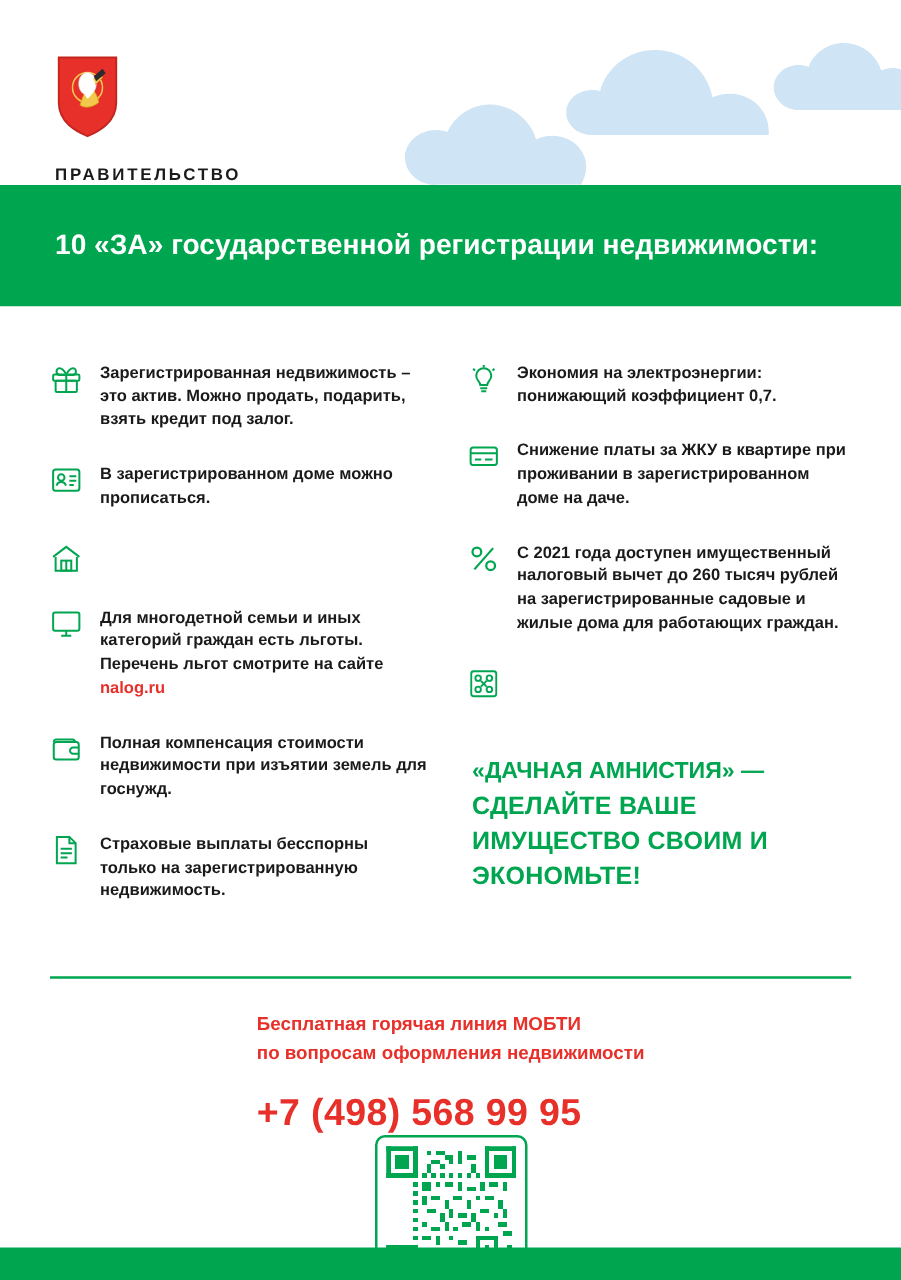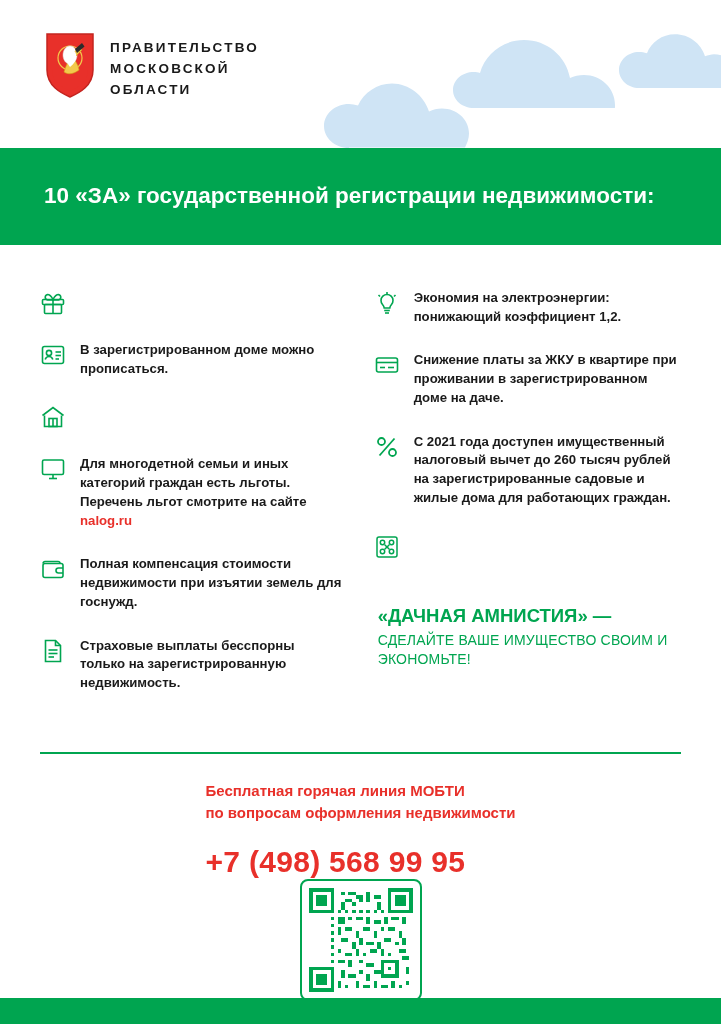--- a/index.html
+++ b/index.html
@@ -25,24 +25,25 @@
   .clouds {
     position: absolute;
     right: 0;
     top: 0;
     width: 430px;
     height: 148px;
   }
   .logo-block {
     position: absolute;
     left: 44px;
-    top: 32px;
+    top: 44px;
     display: flex;
     align-items: flex-start;
     gap: 14px;
+    flex-direction: column;
   }
   .coat {
     width: 52px;
     height: 66px;
     position: relative;
   }
   .gov-title {
     font-size: 13.5px;
     font-weight: bold;
     letter-spacing: 2.2px;
@@ -112,22 +113,22 @@
   }
   .amnesty .l1 {
     color: #00a550;
     font-size: 18.5px;
     font-weight: bold;
     line-height: 1.35;
     margin-bottom: 2px;
   }
   .amnesty .l2 {
     color: #00a550;
-    font-size: 14px;
-    font-weight: normal;
+    font-size: 20px;
+    font-weight: bold;
     line-height: 1.4;
     letter-spacing: 0.2px;
   }
 
   
   .divider {
     margin: 34px 40px 0 40px;
     border-top: 2px solid #00a550;
   }
   .footer {
@@ -217,20 +218,21 @@
     <div class="item">
       <span class="ico">
         <svg viewBox="0 0 26 26" width="26" height="26" fill="none" stroke="#00a550" stroke-width="1.6">
           <rect x="2.5" y="9.5" width="21" height="5" rx="1"></rect>
           <rect x="4.5" y="14.5" width="17" height="9" rx="1"></rect>
           <line x1="13" y1="9.5" x2="13" y2="23.5"></line>
           <path d="M13 9.5c-1.5-3-3-5-5.5-5a2.8 2.8 0 000 5.5h5.5z"></path>
           <path d="M13 9.5c1.5-3 3-5 5.5-5a2.8 2.8 0 010 5.5H13z"></path>
         </svg>
       </span>
+      <span class="txt">Зарегистрированная недвижимость – это актив. Можно продать, подарить, взять кредит под залог.</span>
     </div>
 
     <div class="item">
       <span class="ico">
         <svg viewBox="0 0 26 26" width="26" height="26" fill="none" stroke="#00a550" stroke-width="1.6">
           <rect x="2.5" y="4.5" width="21" height="17" rx="2"></rect>
           <circle cx="9" cy="11" r="2.6"></circle>
           <path d="M5.2 17.5c.6-2 2-3 3.8-3s3.2 1 3.8 3"></path>
           <line x1="15.5" y1="10" x2="21" y2="10"></line>
           <line x1="15.5" y1="13.5" x2="21" y2="13.5"></line>
@@ -294,21 +296,21 @@
       <span class="ico">
         <svg viewBox="0 0 26 26" width="26" height="26" fill="none" stroke="#00a550" stroke-width="1.6">
           <path d="M8.5 14.5a6 6 0 119 0c-1 1.2-1.6 2.3-1.7 3.5h-5.6c-.1-1.2-.7-2.3-1.7-3.5z"></path>
           <line x1="10.2" y1="20.5" x2="15.8" y2="20.5"></line>
           <line x1="11" y1="23" x2="15" y2="23"></line>
           <line x1="13" y1="2" x2="13" y2="4"></line>
           <line x1="4.5" y1="5" x2="6" y2="6.5"></line>
           <line x1="21.5" y1="5" x2="20" y2="6.5"></line>
         </svg>
       </span>
-      <span class="txt">Экономия на электроэнергии: понижающий коэффициент 1,2.</span>
+      <span class="txt">Экономия на электроэнергии: понижающий коэффициент 0,7.</span>
     </div>
 
     <div class="item">
       <span class="ico">
         <svg viewBox="0 0 26 26" width="26" height="26" fill="none" stroke="#00a550" stroke-width="1.6">
           <rect x="2.5" y="6" width="21" height="14" rx="2"></rect>
           <line x1="2.5" y1="10.5" x2="23.5" y2="10.5"></line>
           <line x1="6" y1="15.5" x2="11" y2="15.5"></line>
           <line x1="14" y1="15.5" x2="20" y2="15.5"></line>
         </svg>

